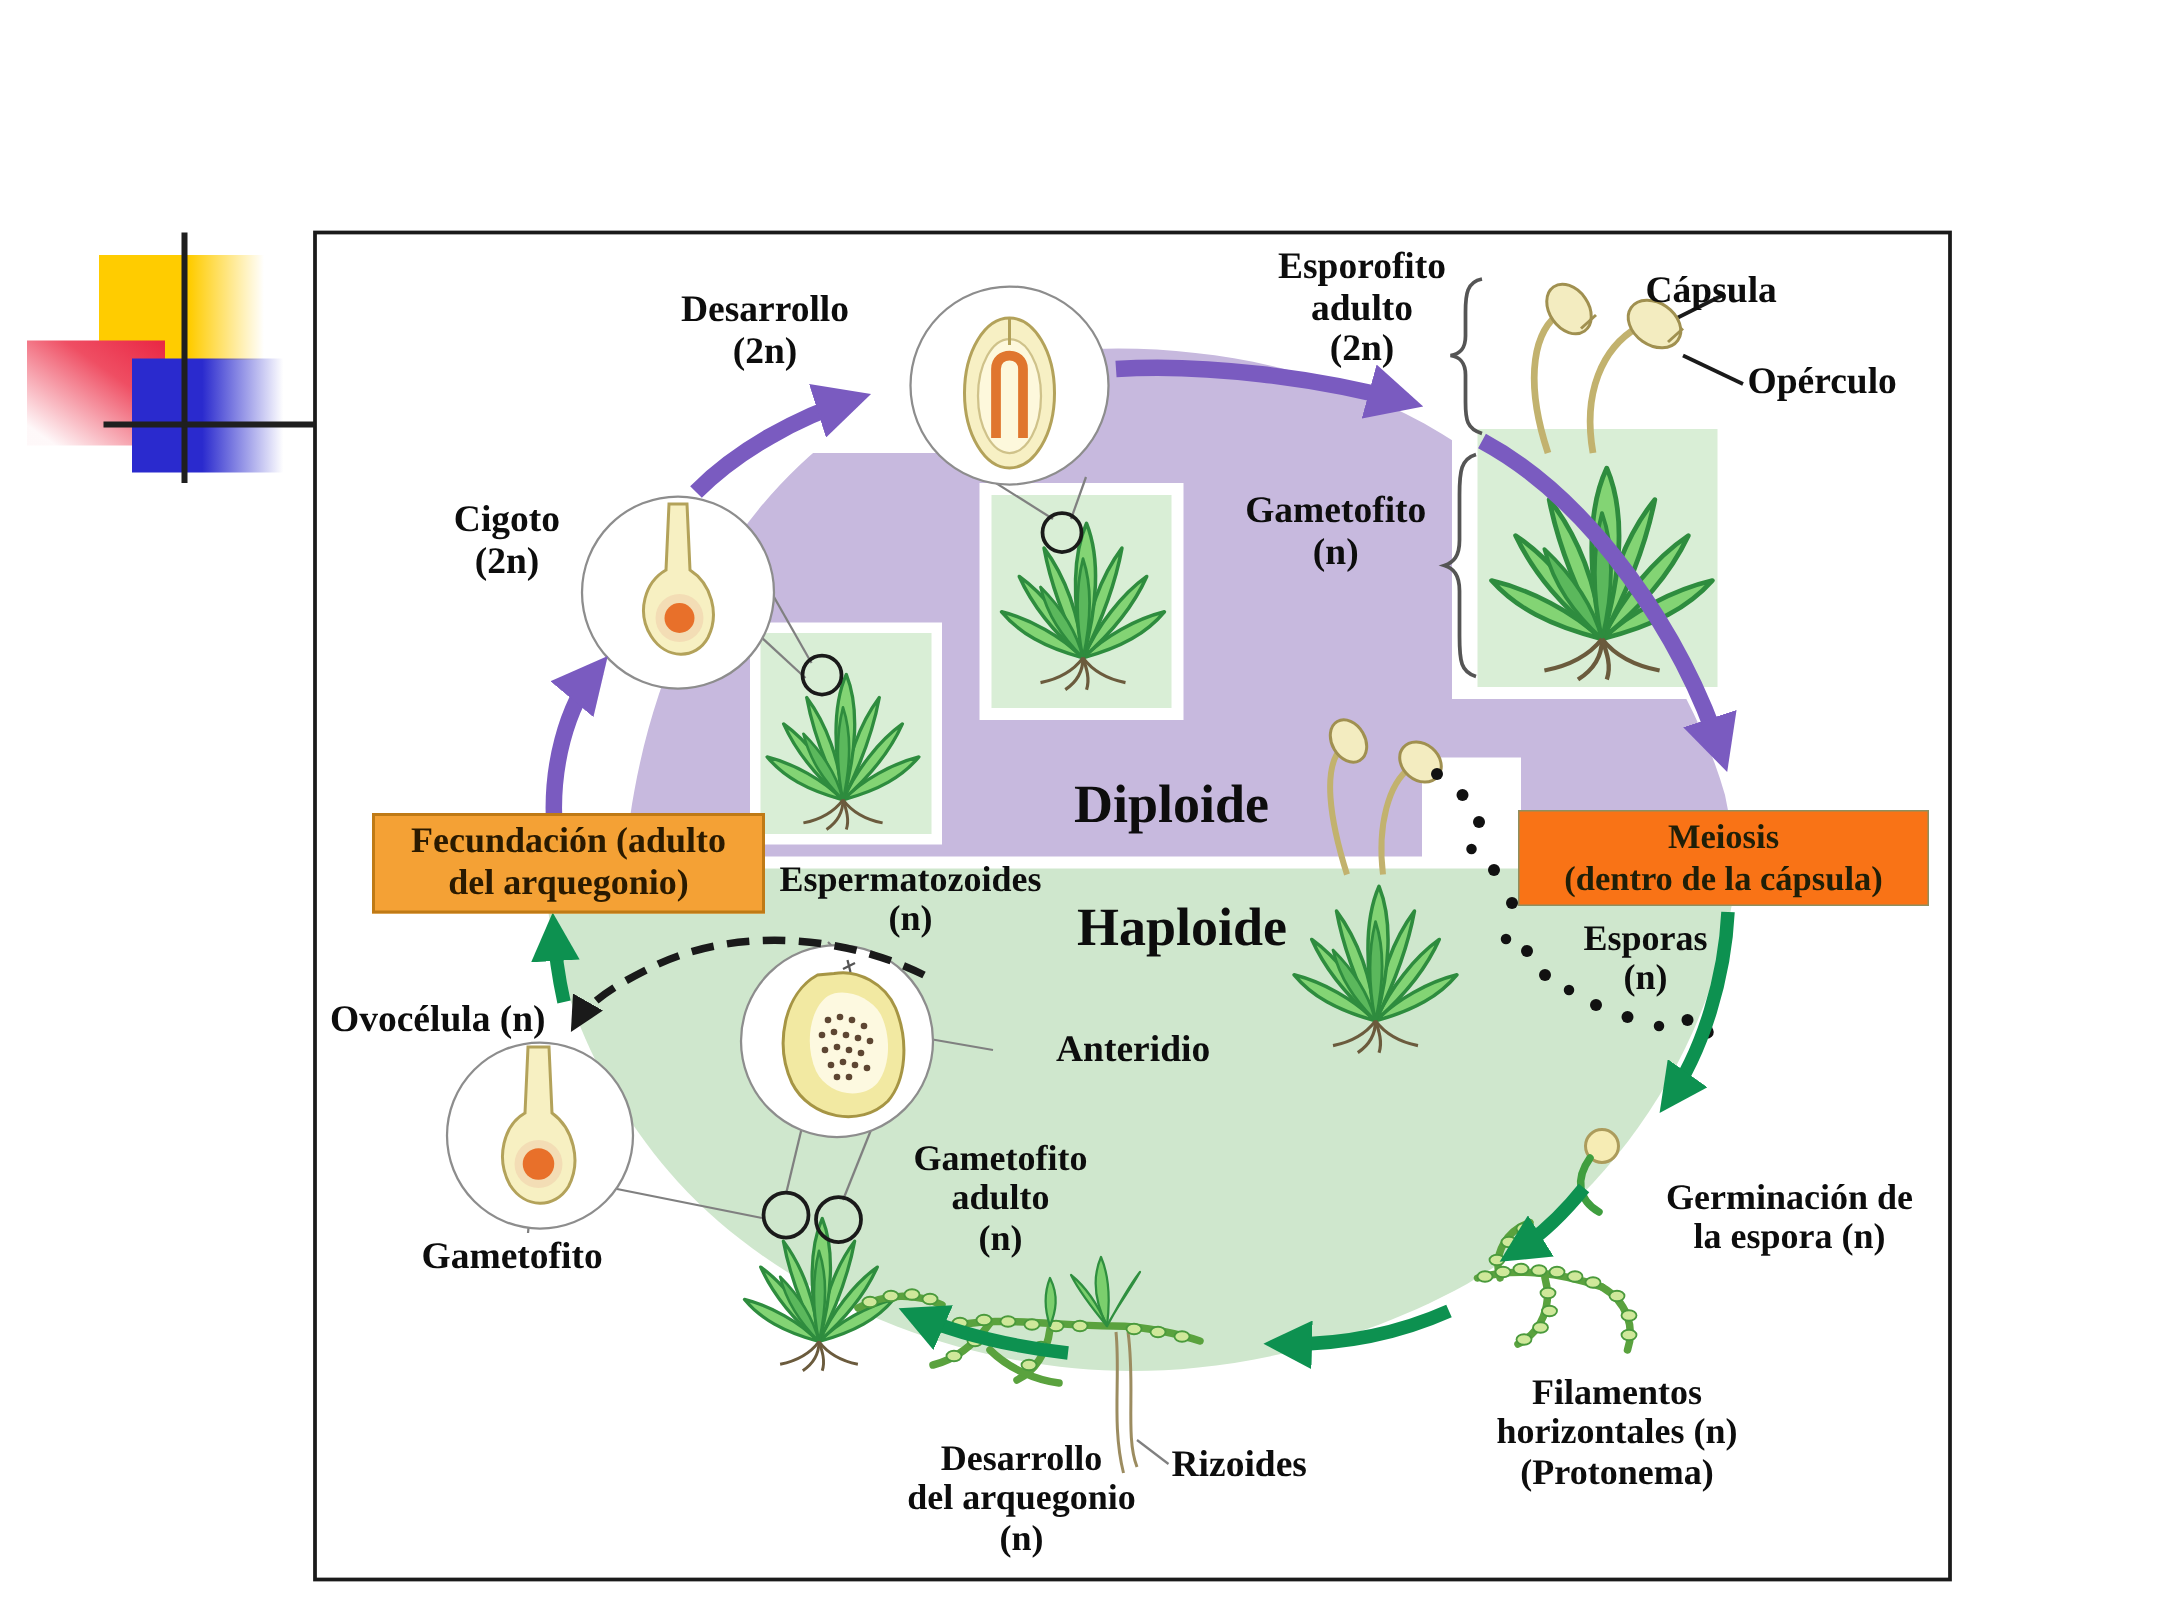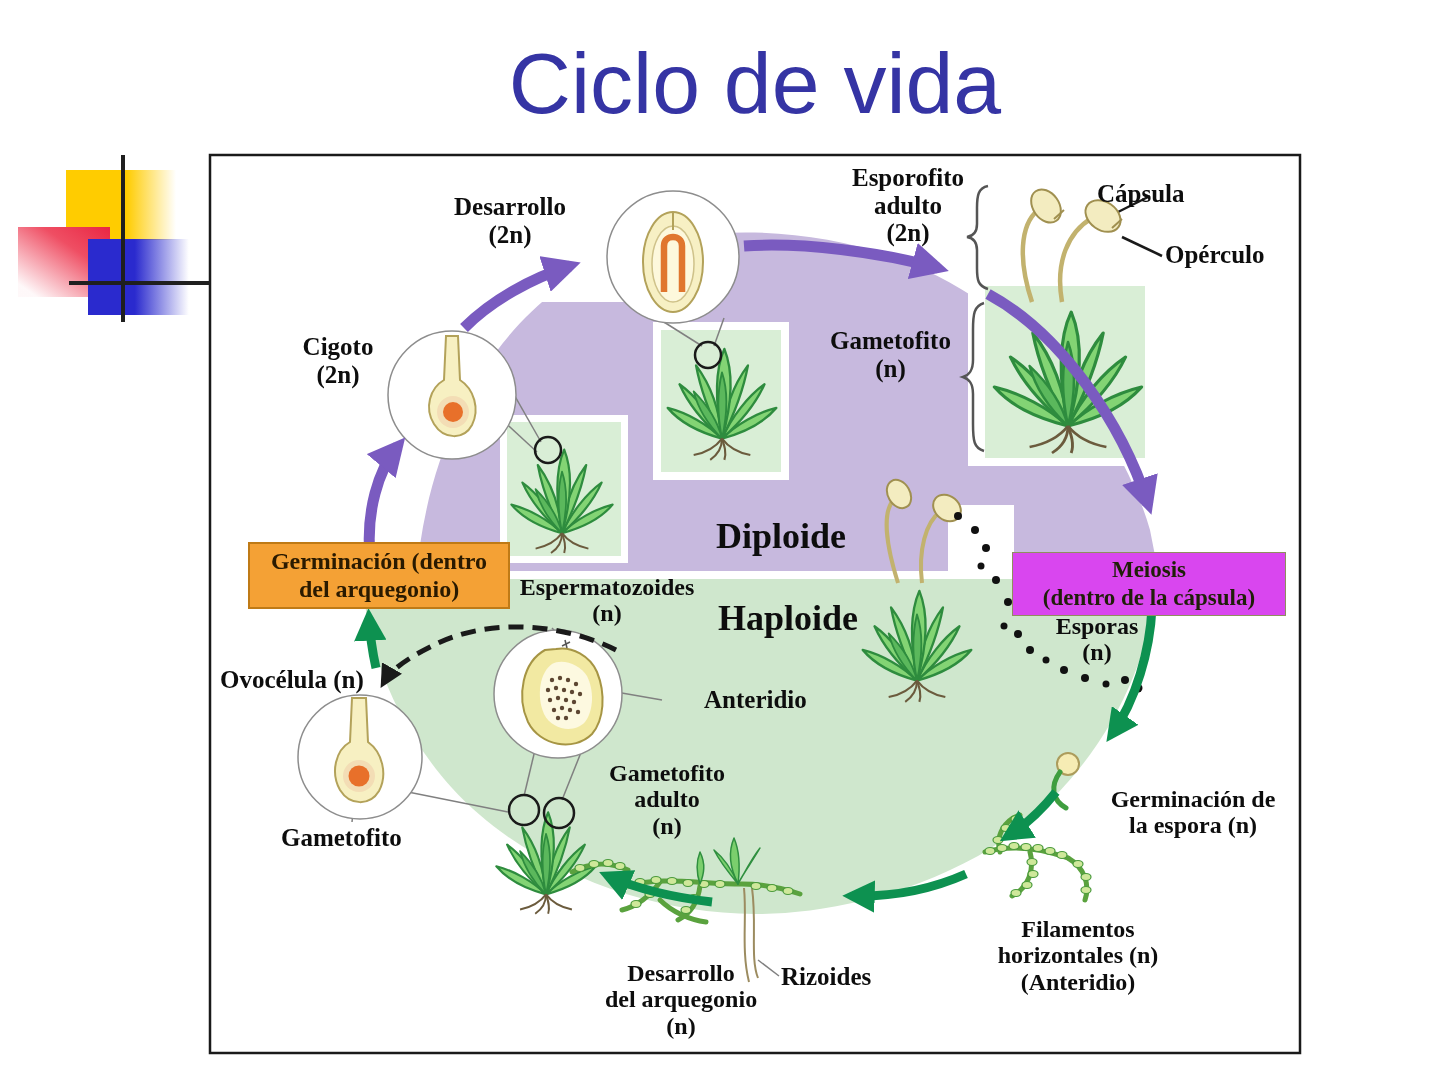--- a/index.html
+++ b/index.html
@@ -22,29 +22,28 @@
   
   .lbl{position:absolute;z-index:2;color:#0d0d0d;font-weight:bold;font-size:24px;
        line-height:1.1;text-align:center;}
   .lbl .ln{display:block;white-space:nowrap;}
   .left{text-align:left;}
   .fs25{font-size:25px;} .fs27{font-size:36px;}
   .stage-box{position:absolute;z-index:2;font-weight:bold;text-align:center;
              display:flex;flex-direction:column;justify-content:center;}
   .fec{left:248px;top:542px;width:258px;height:63px;background:#f4a135;
        border:2px solid #bf7a16;color:#2a1a00;font-size:24px;line-height:1.15;}
-  .mei{left:1012px;top:552px;width:272px;height:62px;background:#d946ef;
+  .mei{left:1012px;top:540px;width:272px;height:62px;background:#f97316;
        border:1px solid #8f8f5f;color:#1f1f08;font-size:23px;line-height:1.2;}
 </style>
 </head>
 <body>
 
 <div class="slide">
 
-  <div class="title">Ciclo de vida</div>
 
   <div class="decor sq-yellow"></div>
   <div class="decor sq-red"></div>
   <div class="decor sq-blue"></div>
   <div class="decor vline"></div>
   <div class="decor hline"></div>
 
   <svg class="art" width="1440" height="1080" viewBox="0 0 1440 1080">
     <defs>
       <marker id="mpu" viewBox="0 0 10 10" refX="7" refY="5" markerWidth="3.4" markerHeight="3.4" orient="auto">
@@ -354,31 +353,31 @@
     <span class="ln">adulto</span>
     <span class="ln">(n)</span>
   </div>
   <div class="lbl" style="left:1088px;top:763px;width:210px;margin-top:23px;">
     <span class="ln">Germinación de</span>
     <span class="ln">la espora (n)</span>
   </div>
   <div class="lbl" style="left:972px;top:916px;width:212px;">
     <span class="ln">Filamentos</span>
     <span class="ln">horizontales (n)</span>
-    <span class="ln">(Anteridio)</span>
+    <span class="ln">(Protonema)</span>
   </div>
   <div class="lbl" style="left:592px;top:960px;width:178px;">
     <span class="ln">Desarrollo</span>
     <span class="ln">del arquegonio</span>
     <span class="ln">(n)</span>
   </div>
   <div class="lbl fs25 left" style="left:781px;top:963px;">Rizoides</div>
 
   <div class="stage-box fec">
-    <span class="ln">Germinación (dentro</span>
+    <span class="ln">Fecundación (adulto</span>
     <span class="ln">del arquegonio)</span>
   </div>
   <div class="stage-box mei">
     <span class="ln">Meiosis</span>
     <span class="ln">(dentro de la cápsula)</span>
   </div>
 
 </div>
 
 </body></html>

